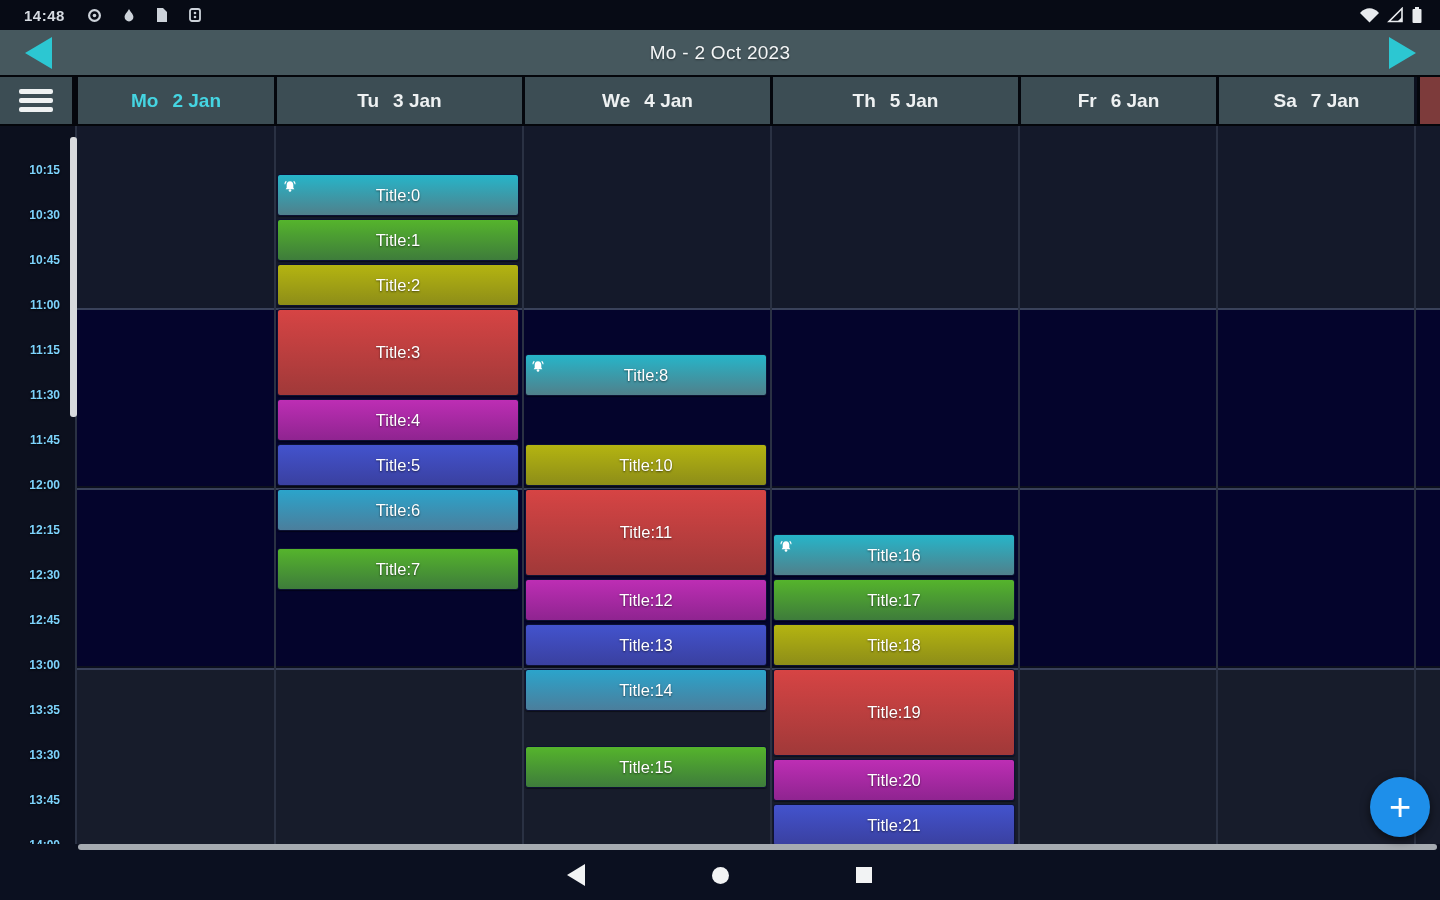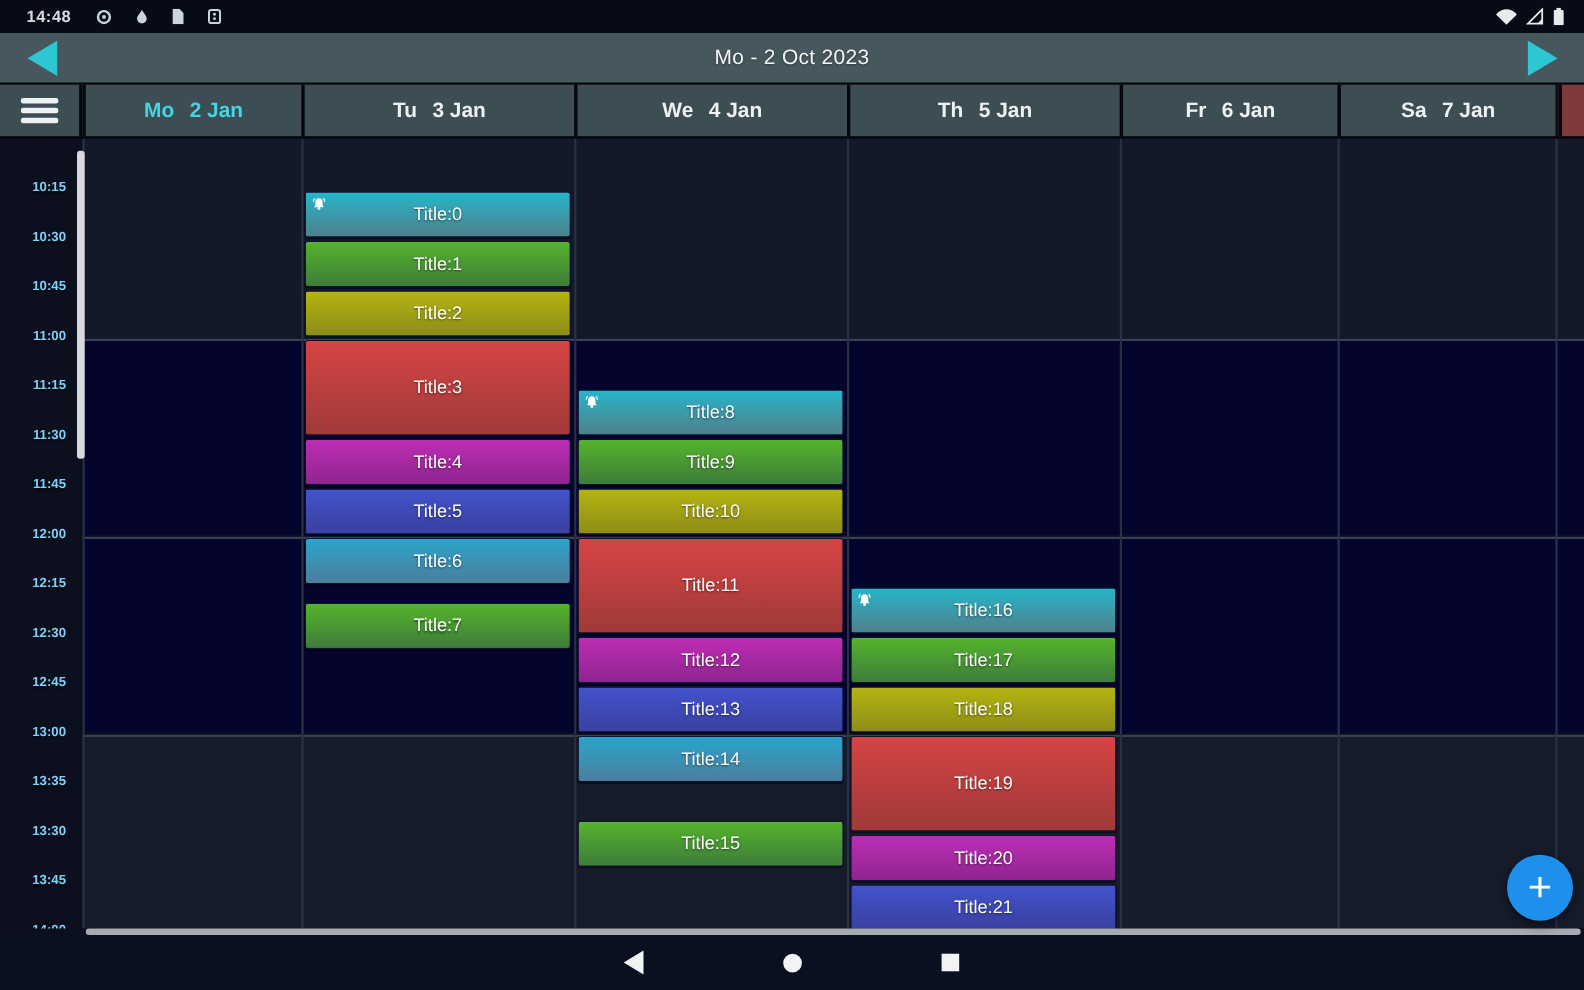--- a/index.html
+++ b/index.html
@@ -225,23 +225,20 @@
       </div>
       <div class="event" style="left: 525px; width: 242px; top: 228px; height: 42px; background: linear-gradient(rgb(38, 181, 201) 0%, rgb(80, 128, 139) 100%);">
         <span class="bell"><svg width="14" height="13" viewBox="0 0 16 14">
             <path d="M8 1 C5.6 1 4.2 2.9 4.2 5.3 L4.2 8.4 L3 10.2 L13 10.2 L11.8 8.4 L11.8 5.3 C11.8 2.9 10.4 1 8 1 Z" fill="#fff"></path>
             <circle cx="8" cy="11.6" r="1.5" fill="#fff"></circle>
             <path d="M2.2 4.5 C2.2 3 2.8 1.8 3.8 1" stroke="#fff" stroke-width="1.2" fill="none"></path>
             <path d="M13.8 4.5 C13.8 3 13.2 1.8 12.2 1" stroke="#fff" stroke-width="1.2" fill="none"></path>
           </svg></span>
         <span>Title:8</span>
       </div>
-      <div class="event" style="left: 525px; width: 242px; top: 273px; height: 42px; background: linear-gradient(rgb(85, 180, 44) 0%, rgb(62, 124, 59) 100%);">
-        <span>Title:9</span>
-      </div>
       <div class="event" style="left: 525px; width: 242px; top: 318px; height: 42px; background: linear-gradient(rgb(180, 180, 17) 0%, rgb(141, 141, 24) 100%);">
         <span>Title:10</span>
       </div>
       <div class="event" style="left: 525px; width: 242px; top: 363px; height: 87px; background: linear-gradient(rgb(214, 68, 68) 0%, rgb(160, 57, 57) 100%);">
         <span>Title:11</span>
       </div>
       <div class="event" style="left: 525px; width: 242px; top: 453px; height: 42px; background: linear-gradient(rgb(189, 46, 180) 0%, rgb(143, 36, 144) 100%);">
         <span>Title:12</span>
       </div>
       <div class="event" style="left: 525px; width: 242px; top: 498px; height: 42px; background: linear-gradient(rgb(67, 83, 205) 0%, rgb(58, 64, 160) 100%);">

